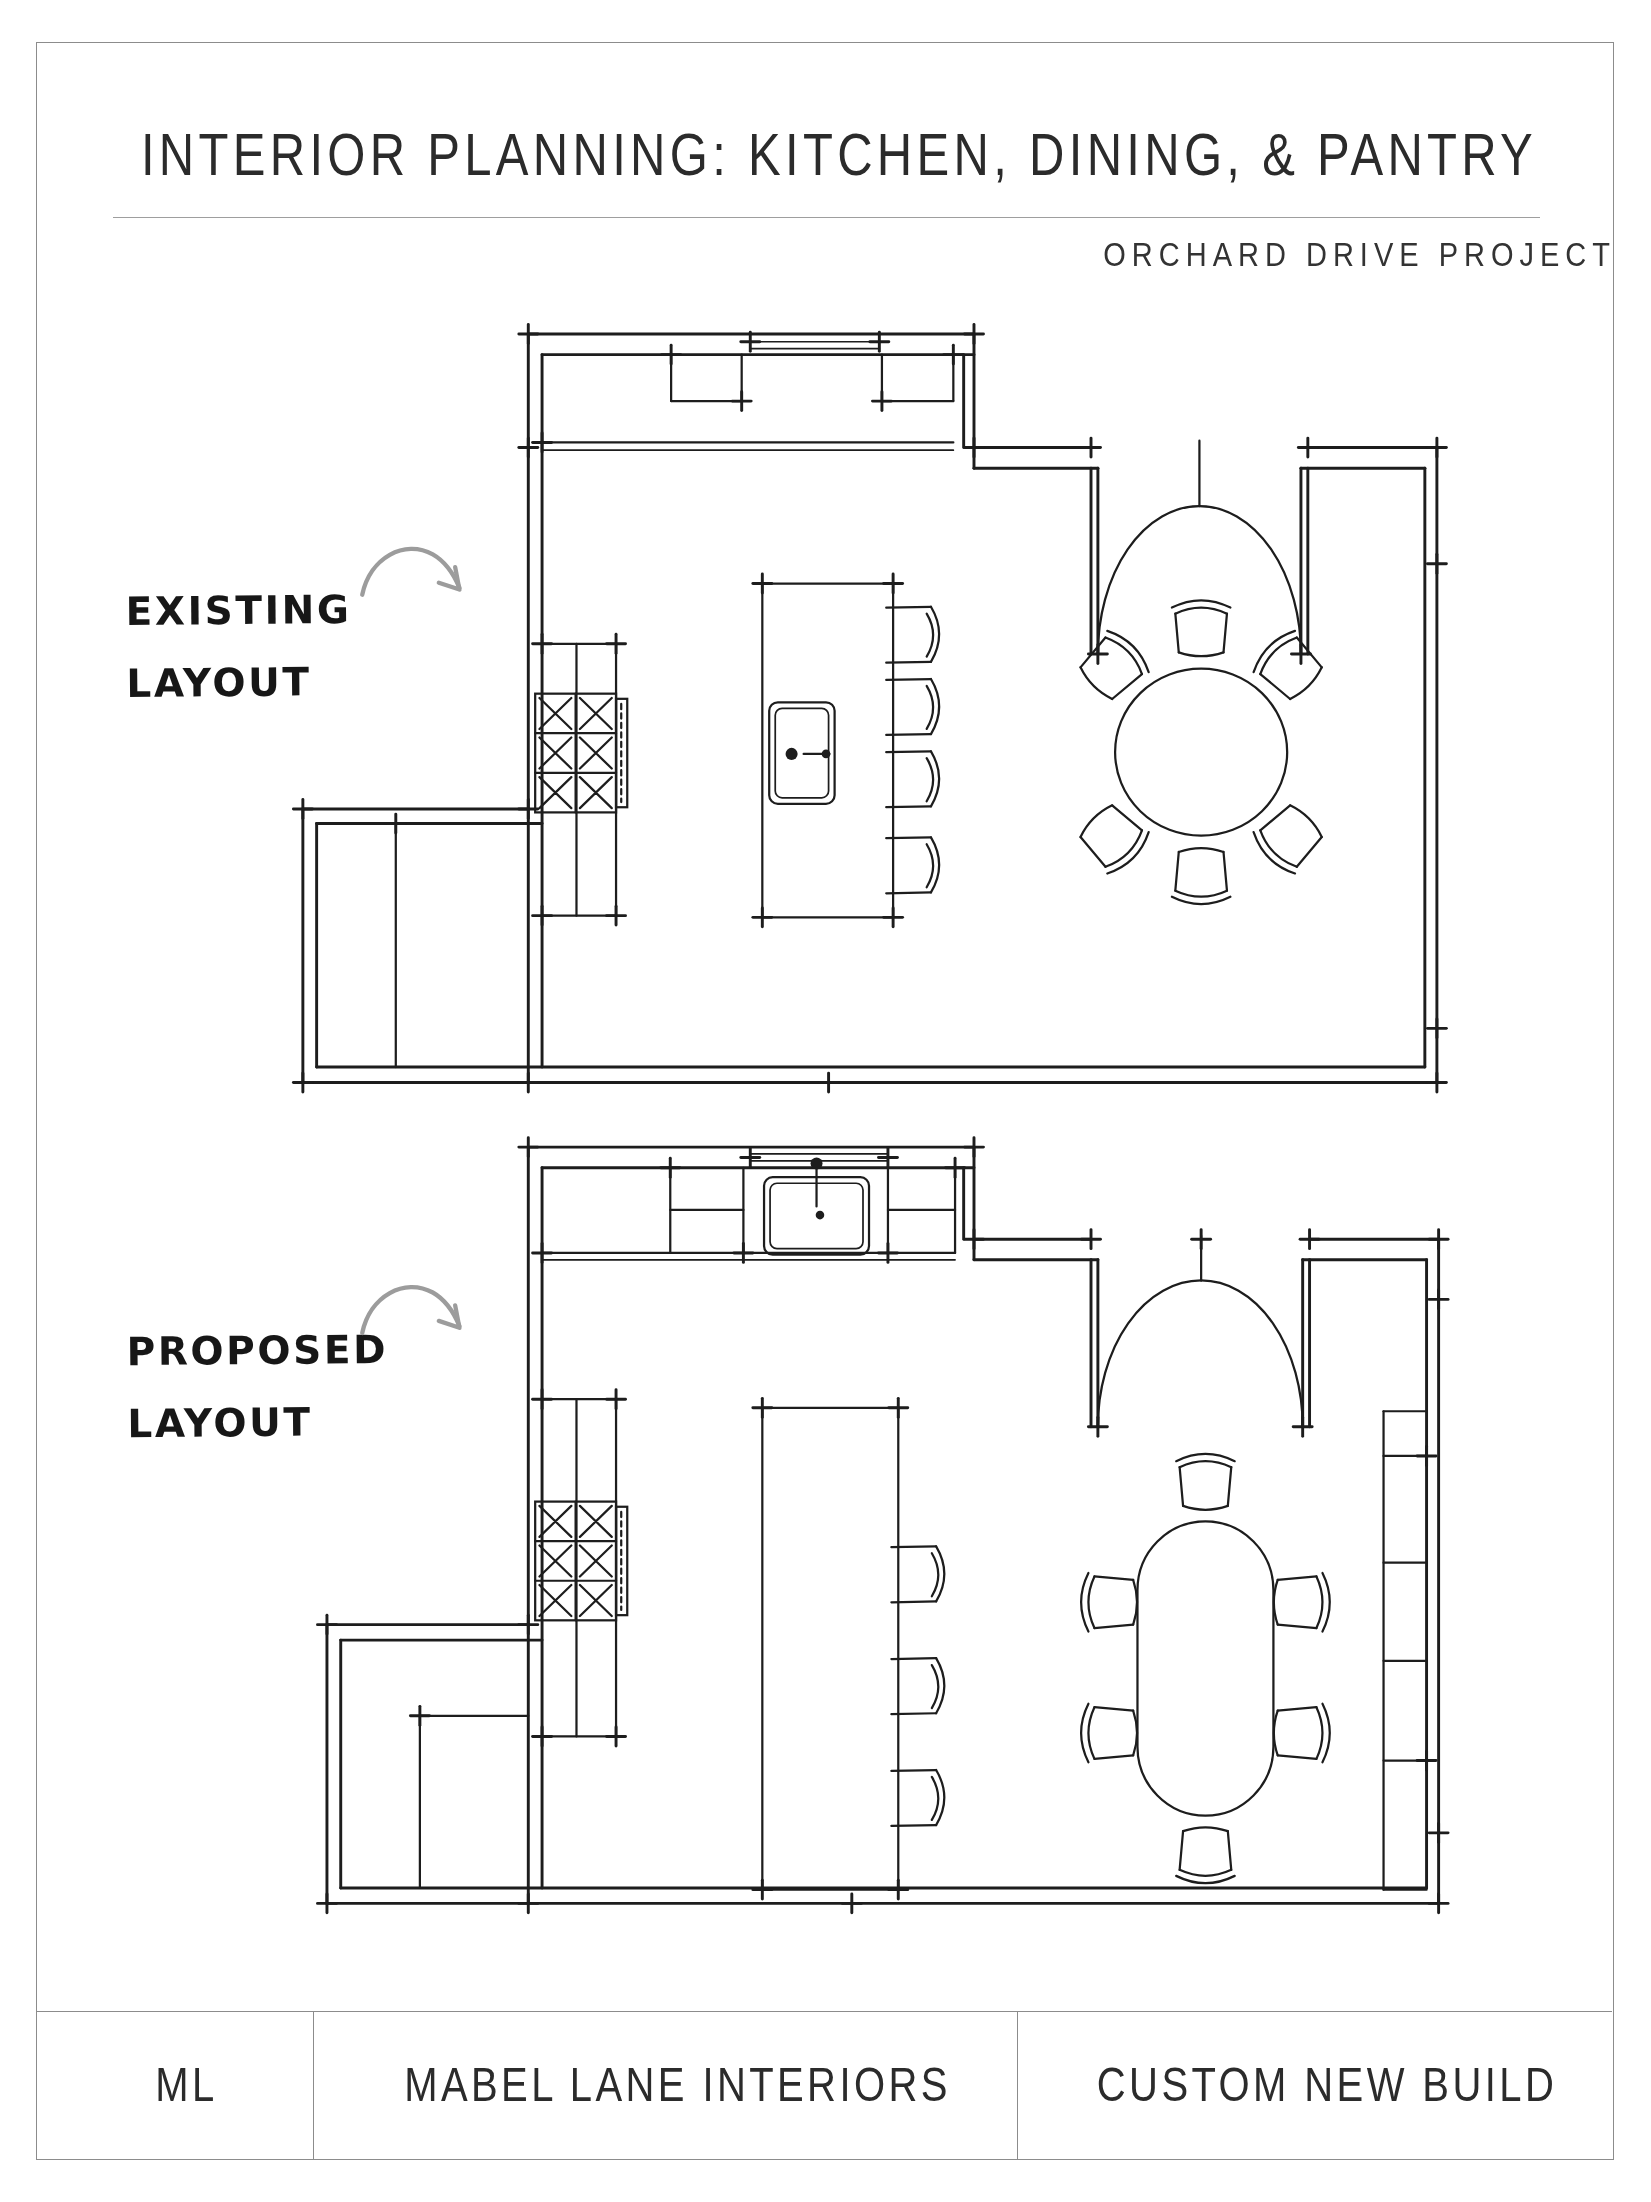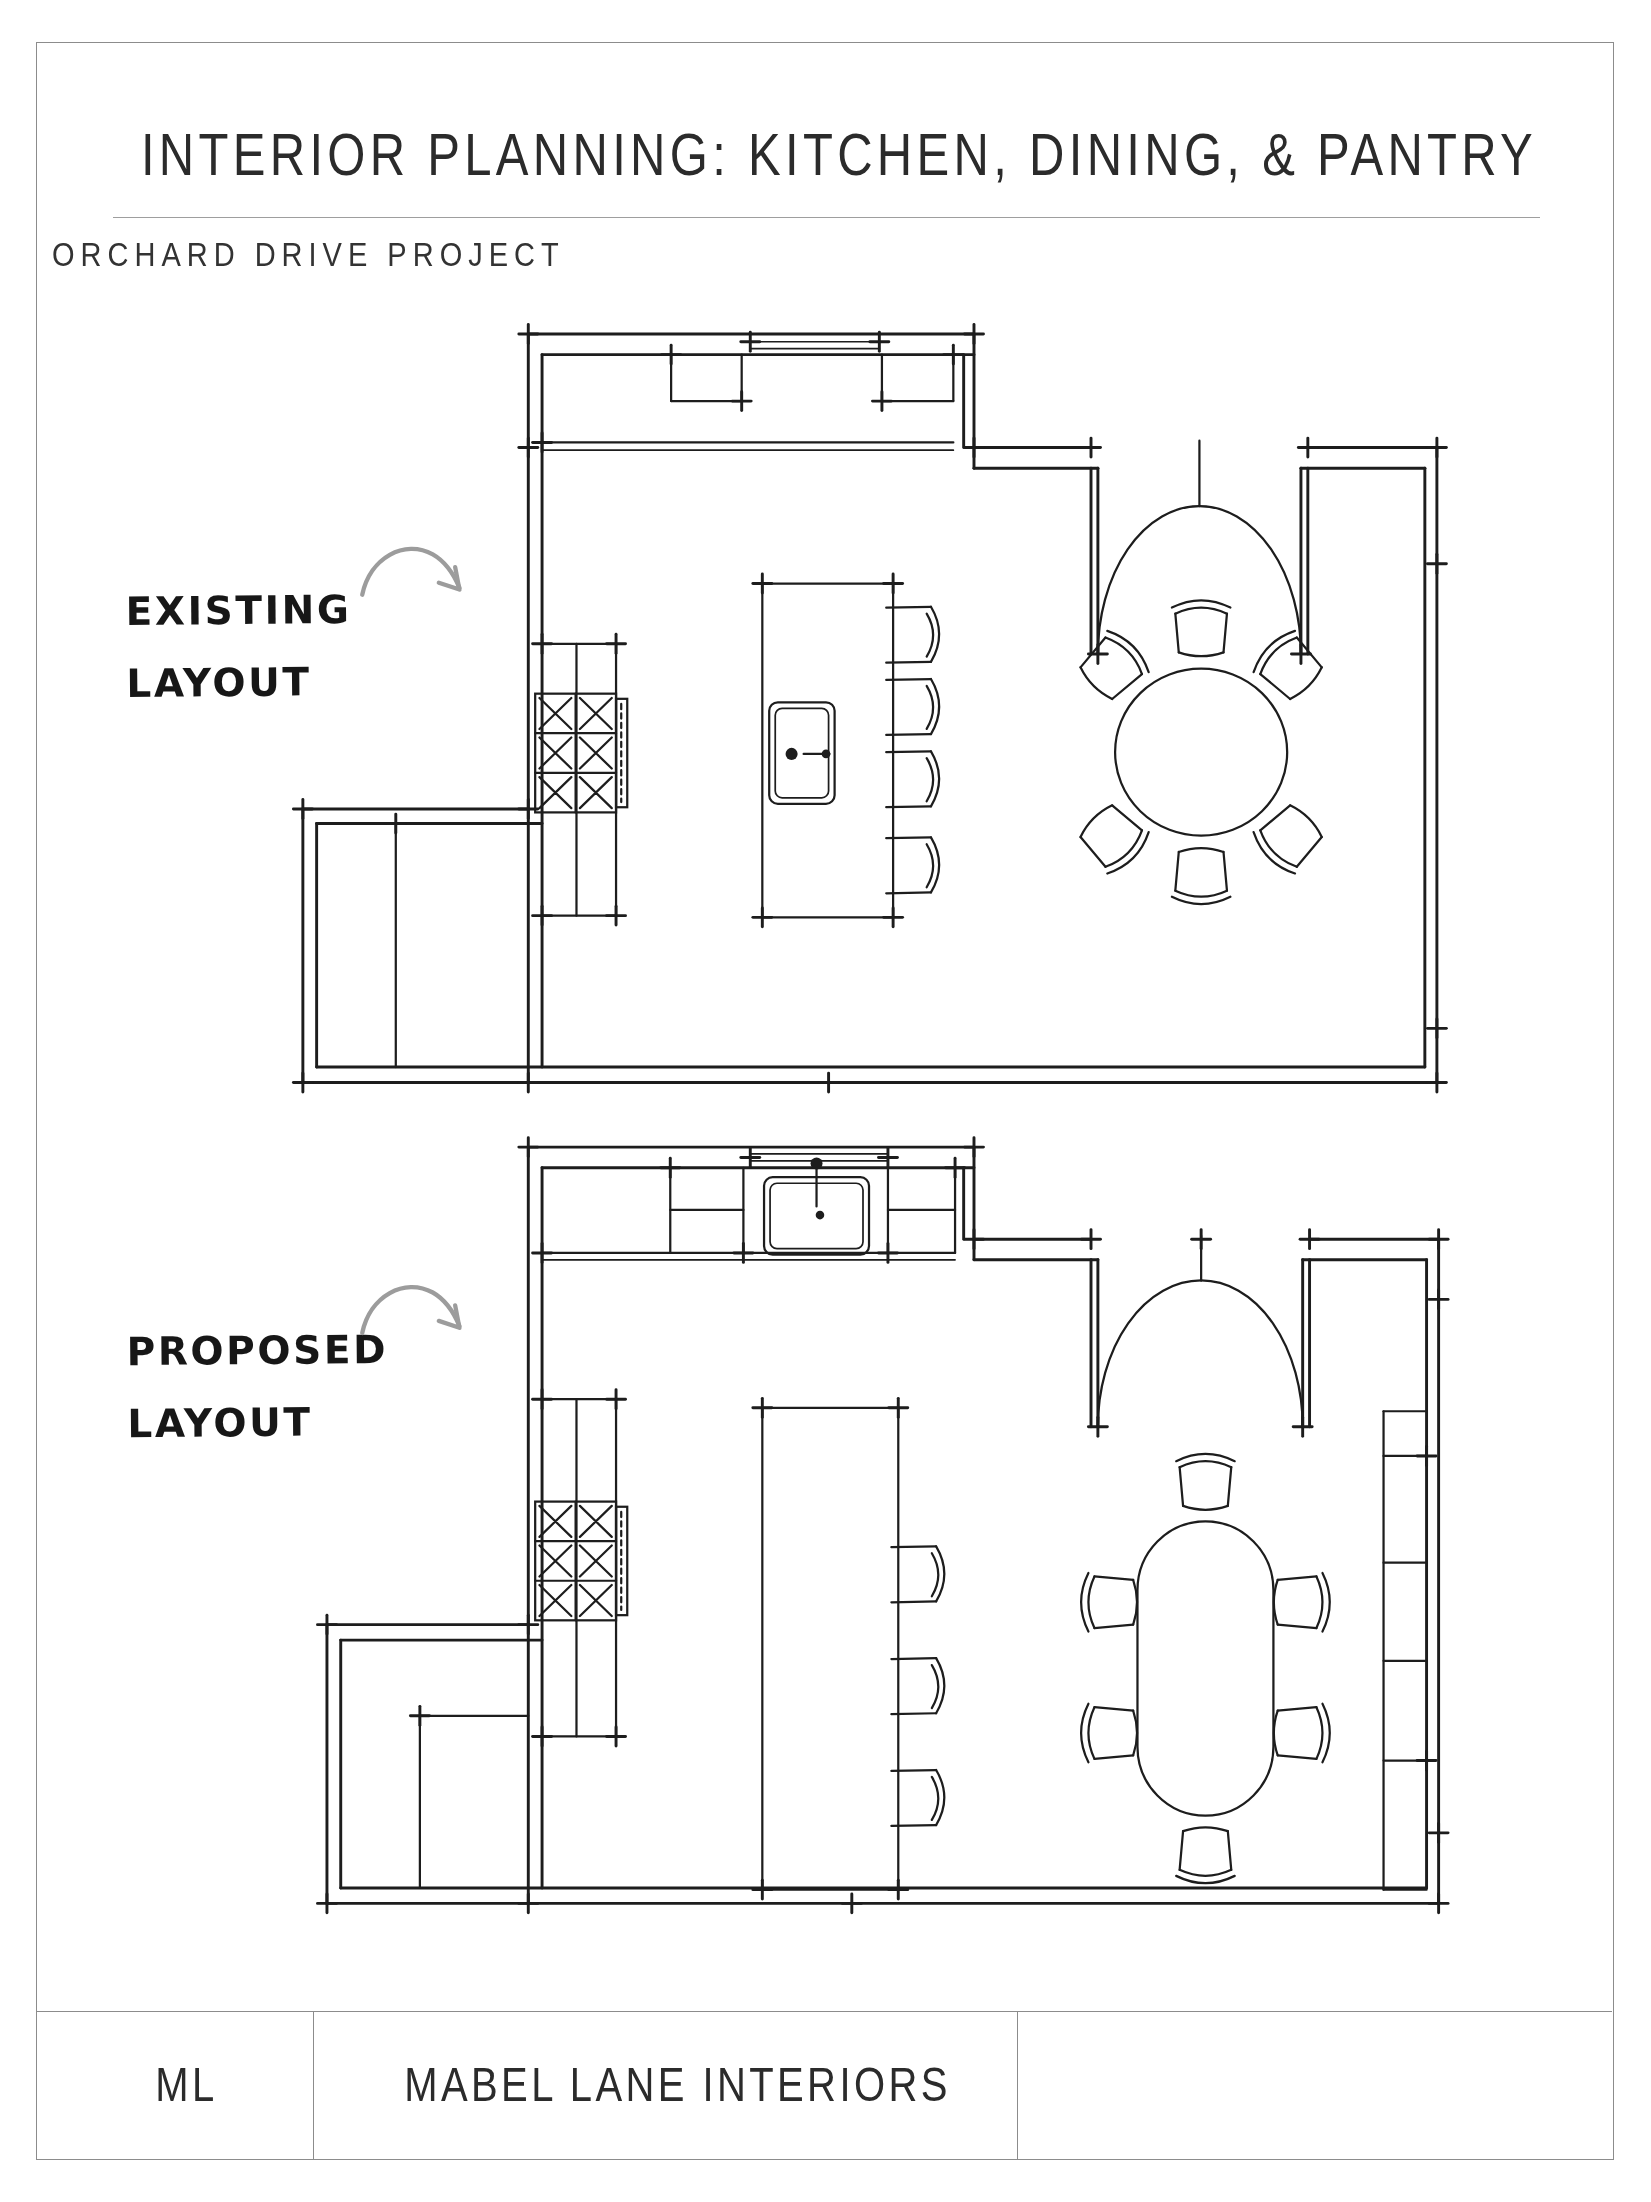--- a/index.html
+++ b/index.html
@@ -3,21 +3,21 @@
 <meta charset="utf-8">
 <style>
   html,body{margin:0;padding:0;background:#ffffff;}
   .sheet{position:relative;width:1652px;height:2203px;background:#ffffff;overflow:hidden;
          font-family:"Liberation Sans",sans-serif;color:#2e2e2e;}
   .frame{position:absolute;left:36px;top:42px;width:1576px;height:2116px;border:1.7px solid #8c8c8c;}
   .title-wrap{position:absolute;left:49px;top:126px;width:1580px;text-align:center;}
   .title{display:inline-block;font-size:49px;letter-spacing:4.3px;font-weight:400;color:#2b2b2b;
          transform:scaleY(1.22);transform-origin:center;white-space:nowrap;}
   .rule{position:absolute;left:113px;top:217px;width:1427px;height:0;border-top:1.7px solid #9e9e9e;}
-  .subtitle-wrap{position:absolute;left:36px;top:239px;width:1580px;text-align:left;margin-left:16px;}
+  .subtitle-wrap{position:absolute;left:36px;top:239px;width:1580px;text-align:right;}
   .subtitle{display:inline-block;font-size:29px;letter-spacing:6px;color:#333;transform:scaleY(1.15);}
   .plan-label{position:absolute;font-family:"DejaVu Sans",sans-serif;font-size:39px;font-weight:700;
               letter-spacing:2.6px;color:#171717;line-height:72px;transform:rotate(-0.5deg);}
   #label-existing{left:126px;top:575px;}
   #label-proposed{left:127px;top:1315px;}
   .footer{position:absolute;left:36px;top:2011px;width:1576px;height:147px;display:flex;
           border-top:1.7px solid #8c8c8c;}
   .fcell{display:flex;align-items:center;justify-content:center;height:100%;padding-left:24px;}
   .fcell span{display:inline-block;font-size:40px;letter-spacing:3.4px;color:#2b2b2b;
               transform:scaleY(1.18);white-space:nowrap;}
@@ -343,16 +343,19 @@
     </g>
   </svg>
 
   <div class="footer">
     <div class="fcell fc1">
       <span>ML</span>
     </div>
     <div class="fcell fc2">
       <span>MABEL LANE INTERIORS</span>
     </div>
+    <div class="fcell fc3">
+      <span>CUSTOM NEW BUILD</span>
+    </div>
   </div>
 
 </div>
 
 
 </body></html>

